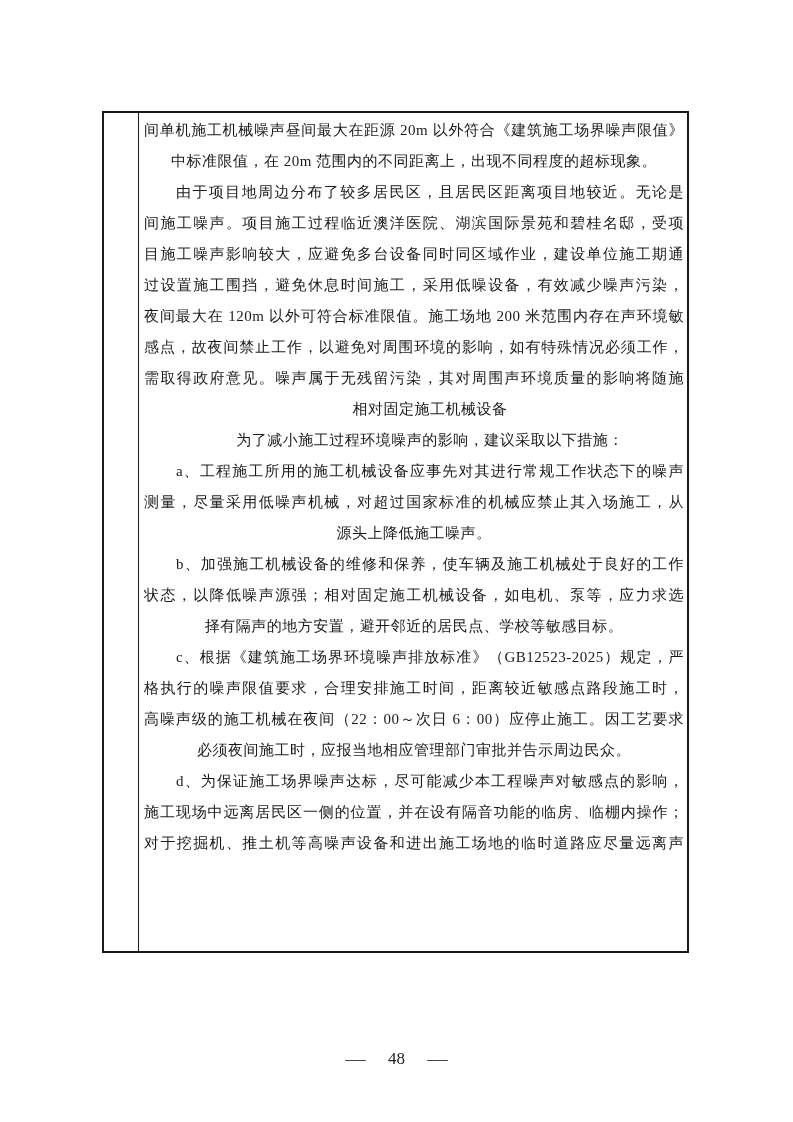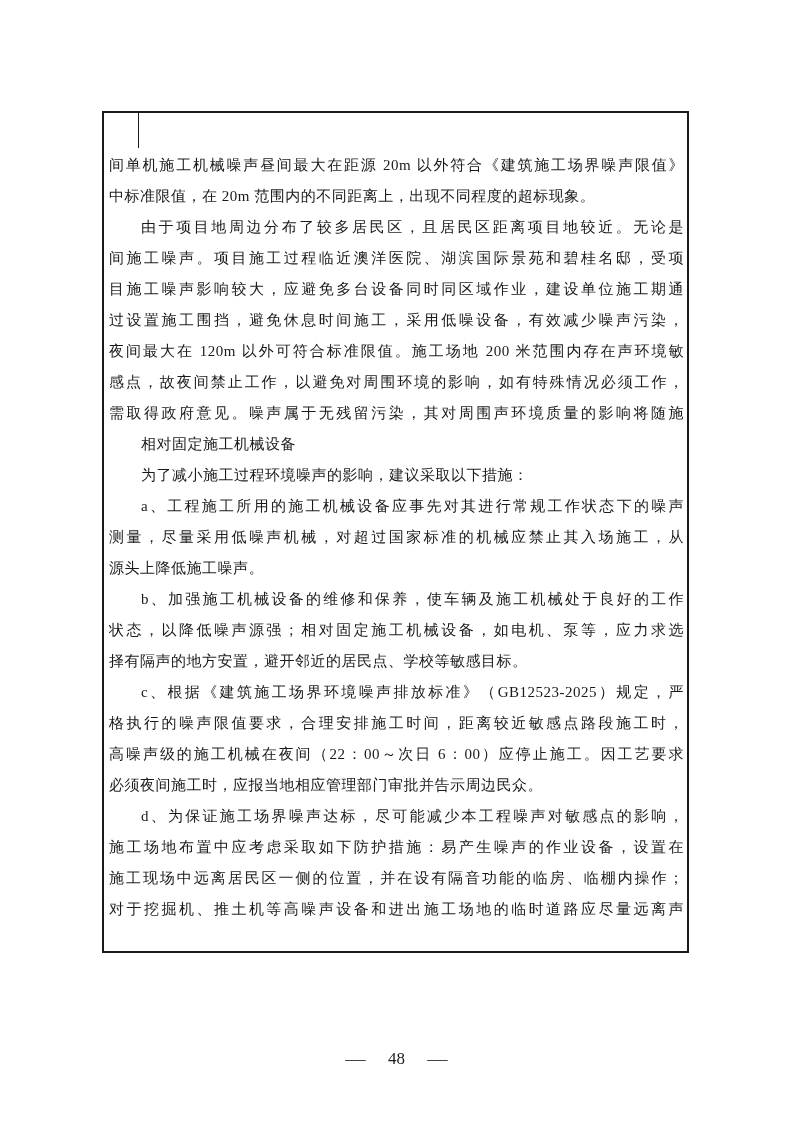--- a/index.html
+++ b/index.html
@@ -16,42 +16,42 @@
   }
   .doc-table {
     position: absolute;
     left: 102px;
     top: 111px;
     width: 587px;
     height: 842px;
     border: 2px solid #1a1a1a;
     box-sizing: border-box;
     display: flex;
-    flex-direction: column;
+    flex-direction: row;
     background: #ffffff;
   }
   .stub-col {
     width: 35px;
     flex: 0 0 35px;
     border-right: 1px solid #1a1a1a;
     box-sizing: border-box;
   }
   .text-cell {
     flex: 1 1 auto;
     padding: 2px 3px 0 5px;
     box-sizing: border-box;
     overflow: hidden;
   }
   .line {
     height: 31px;
     line-height: 31px;
     font-size: 15px;
     letter-spacing: 0.5px;
     white-space: nowrap;
-    text-align: left;
+    text-align: center;
     overflow: hidden;
   }
   .line.fill {
     white-space: normal;
     text-align: justify;
     text-align-last: justify;
   }
   .line.indent {
     text-indent: 32px;
   }
@@ -93,21 +93,20 @@
       <div class="line fill">测量，尽量采用低噪声机械，对超过国家标准的机械应禁止其入场施工，从</div>
       <div class="line">源头上降低施工噪声。</div>
       <div class="line indent fill">b、加强施工机械设备的维修和保养，使车辆及施工机械处于良好的工作</div>
       <div class="line fill">状态，以降低噪声源强；相对固定施工机械设备，如电机、泵等，应力求选</div>
       <div class="line">择有隔声的地方安置，避开邻近的居民点、学校等敏感目标。</div>
       <div class="line indent fill">c、根据《建筑施工场界环境噪声排放标准》（GB12523-2025）规定，严</div>
       <div class="line fill">格执行的噪声限值要求，合理安排施工时间，距离较近敏感点路段施工时，</div>
       <div class="line fill">高噪声级的施工机械在夜间（22：00～次日 6：00）应停止施工。因工艺要求</div>
       <div class="line">必须夜间施工时，应报当地相应管理部门审批并告示周边民众。</div>
       <div class="line indent fill">d、为保证施工场界噪声达标，尽可能减少本工程噪声对敏感点的影响，</div>
-      <div class="line fill">施工场地布置中应考虑采取如下防护措施：易产生噪声的作业设备，设置在</div>
       <div class="line fill">施工现场中远离居民区一侧的位置，并在设有隔音功能的临房、临棚内操作；</div>
       <div class="line fill">对于挖掘机、推土机等高噪声设备和进出施工场地的临时道路应尽量远离声</div>
     </div>
 </div>
 
 <div class="footer">
   <span class="dash">—</span>
   <span>48</span>
   <span class="dash">—</span>
 </div>

